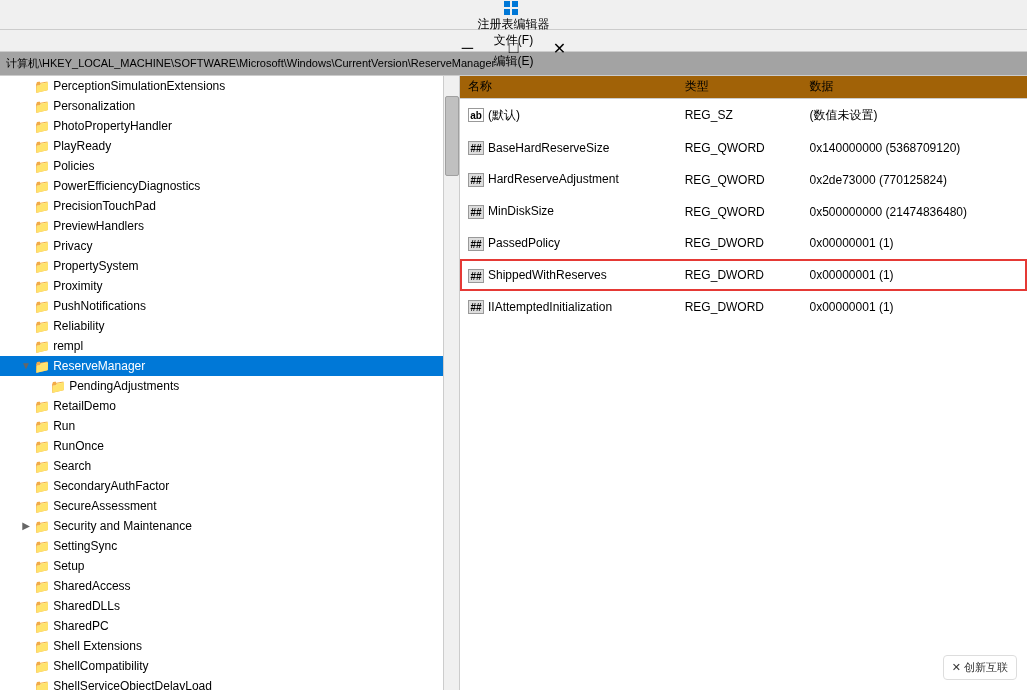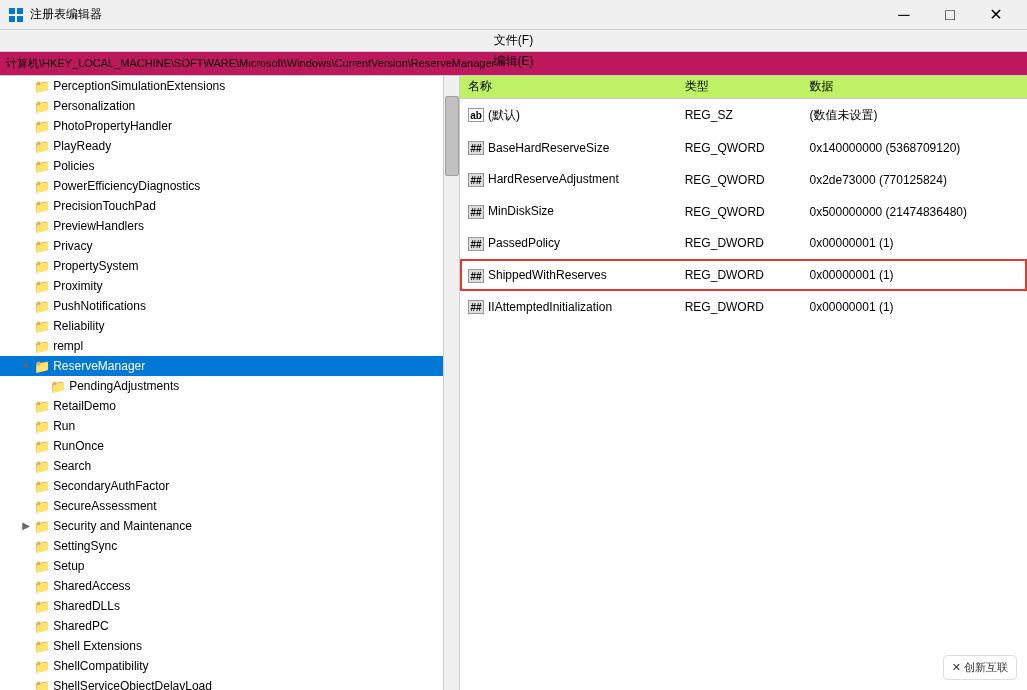--- a/index.html
+++ b/index.html
@@ -14,20 +14,21 @@
 
     
     .title-bar {
       background: #f0f0f0;
       height: 30px;
       display: flex;
       align-items: center;
       padding: 0 8px;
       border-bottom: 1px solid #ccc;
       user-select: none;
+      flex-direction: column;
     }
     .title-bar-icon {
       width: 16px;
       height: 16px;
       margin-right: 6px;
     }
     .title-bar-title {
       font-size: 12px;
       flex: 1;
     }
@@ -58,21 +59,21 @@
       flex-direction: column;
     }
     .menu-item {
       padding: 2px 8px;
       cursor: pointer;
       font-size: 12px;
     }
 
     
     .address-bar {
-      background: #be185d;
+      background: #a3a3a3;
       height: 24px;
       display: flex;
       align-items: center;
       padding: 0 6px;
       border-bottom: 1px solid #ccc;
       font-size: 11px;
     }
 
     
     .main-content {
@@ -106,21 +107,21 @@
       flex: 1;
       overflow-y: auto;
       background: #fff;
     }
 
     .data-table {
       width: 100%;
       border-collapse: collapse;
     }
     .data-table th {
-      background: #bef264;
+      background: #a16207;
       border-bottom: 1px solid #ccc;
       padding: 2px 8px;
       text-align: left;
       font-weight: normal;
       height: 22px;
       font-size: 12px;
     }
     .data-table td {
       padding: 8px 8px;
       height: 20px;

